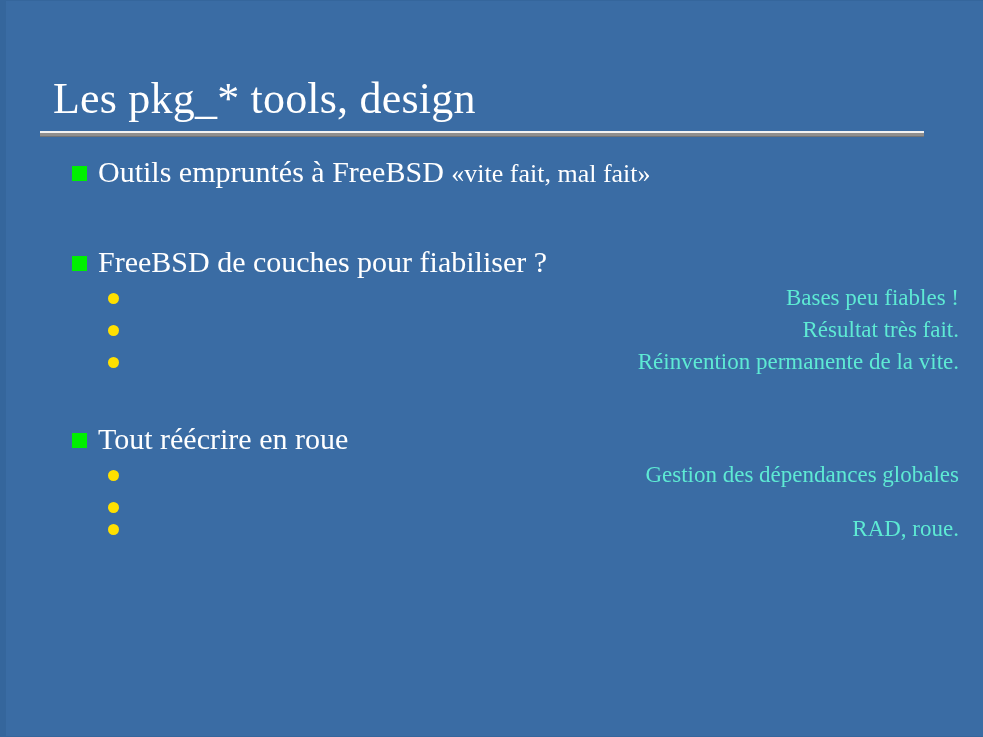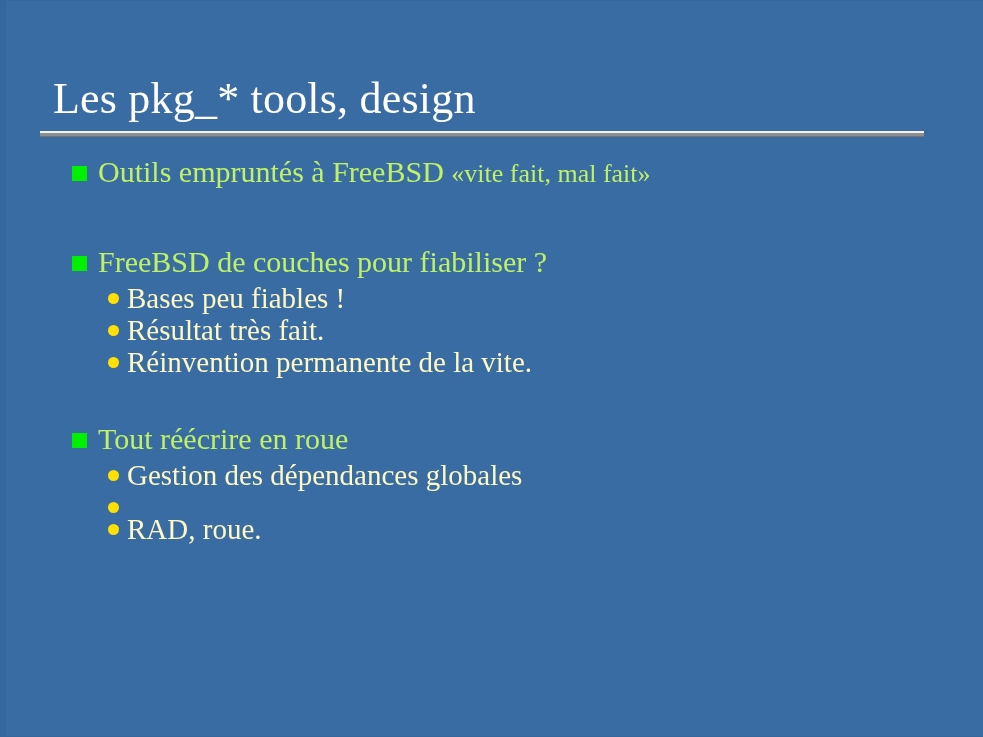--- a/index.html
+++ b/index.html
@@ -67,21 +67,21 @@
   }
 
   .group {
     margin: 0 0 0 0;
   }
 
   
   .l1 {
     display: flex;
     align-items: flex-start;
-    color: #bef264;
+    color: #ffffff;
     font-size: 30px;
     line-height: 38px;
     white-space: nowrap;
   }
   .l1-bullet {
     flex: 0 0 auto;
     width: 15px;
     height: 15px;
     background: #00f000;
     margin-top: 13px;
@@ -96,25 +96,26 @@
 
   
   .l2-list {
     margin: 1px 0 0 0;
     padding: 0;
     list-style: none;
   }
   .l2 {
     display: flex;
     align-items: flex-start;
-    color: #fef9c3;
-    font-size: 29px;
+    color: #5eead4;
+    font-size: 23px;
     line-height: 32px;
     white-space: nowrap;
     margin-left: 36px;
+    justify-content: space-between;
   }
   .l2-bullet {
     flex: 0 0 auto;
     width: 11px;
     height: 11px;
     border-radius: 50%;
     background: #ffe000;
     margin-top: 11px;
     margin-right: 8px;
   }

